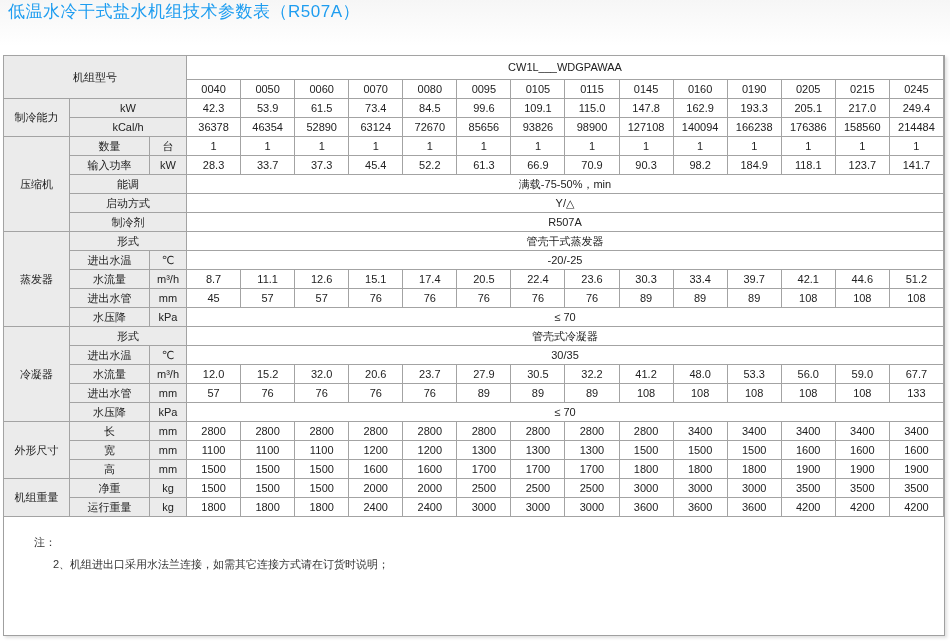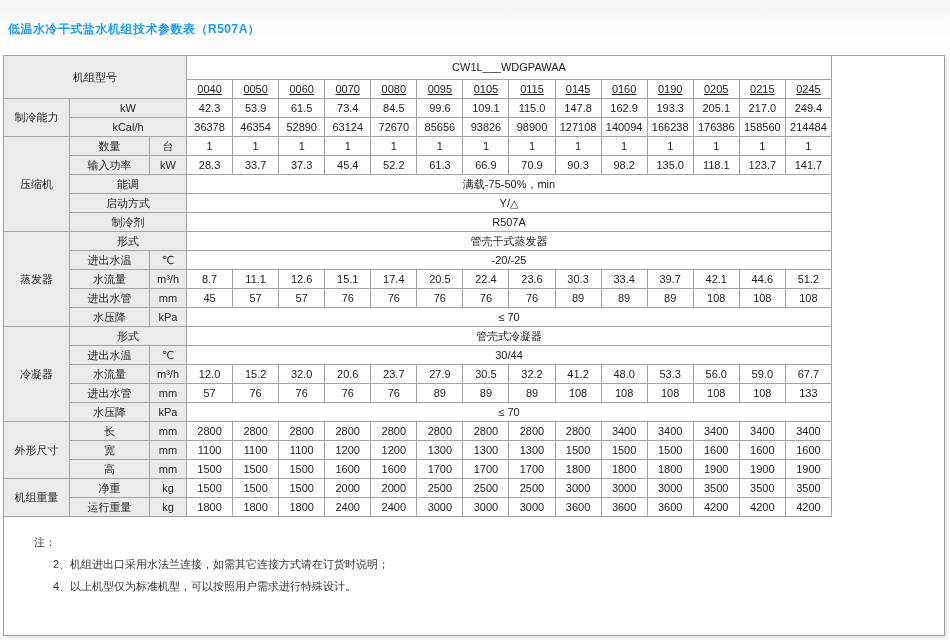--- a/index.html
+++ b/index.html
@@ -9,56 +9,56 @@
     background: #ffffff;
     overflow: hidden;
   }
   .page {
     position: relative;
     width: 950px; height: 642px;
     background: linear-gradient(180deg, #f6f6f6 0px, #ffffff 46px, #ffffff 100%);
   }
   .page-title {
     position: absolute;
-    left: 8px; top: 21px;
-    font-size: 12px;
-    font-weight: bold;
+    left: 8px; top: 0;
+    font-size: 17px;
+    font-weight: normal;
     color: #1E9DF0;
     letter-spacing: 0.5px;
   }
   .board {
     position: absolute;
     left: 3px; top: 55px;
     width: 942px; height: 581px;
     border: 1px solid #a0a0a0;
     background: #ffffff;
     box-shadow: 2px 2px 3px rgba(0,0,0,0.12);
   }
   table.spec {
     border-collapse: collapse;
     table-layout: fixed;
-    width: 829px;
+    width: 941px;
     font-size: 11px;
     color: #222222;
     margin-left: -1px;
     margin-top: -1px;
   }
   table.spec th, table.spec td {
     border: 1px solid #a3a3a3;
     text-align: center;
     vertical-align: middle;
     padding: 0 1px;
     height: 19px;
     line-height: 13px;
     font-weight: normal;
     white-space: nowrap;
     overflow: hidden;
   }
   table.spec tr.hdr-top th { height: 24px; }
-  table.spec tr.hdr-models th { height: 19px; text-decoration: underline; }
+  table.spec tr.hdr-models th { height: 19px; }
   table.spec .lbl { background: #ebebeb; }
   .notes {
     padding: 14px 0 0 30px;
     font-size: 11px;
     color: #333333;
     line-height: 22px;
   }
   .note-row { display: flex; }
   .note-row .note-label { white-space: nowrap; }
   .note-row.indent { padding-left: 19px; }
@@ -161,21 +161,21 @@
             <td>28.3</td>
             <td>33.7</td>
             <td>37.3</td>
             <td>45.4</td>
             <td>52.2</td>
             <td>61.3</td>
             <td>66.9</td>
             <td>70.9</td>
             <td>90.3</td>
             <td>98.2</td>
-            <td>135.0</td>
+            <td>184.9</td>
             <td>118.1</td>
             <td>123.7</td>
             <td>141.7</td>
           </tr>
           <tr>
             <td class="lbl" colspan="2">能调</td>
             <td colspan="14">满载-75-50%，min</td>
           </tr>
           <tr>
             <td class="lbl" colspan="2">启动方式</td>
@@ -237,21 +237,21 @@
             <td colspan="14">≤ 70</td>
           </tr>
           <tr>
             <td class="lbl" rowspan="5">冷凝器</td>
             <td class="lbl" colspan="2">形式</td>
             <td colspan="14">管壳式冷凝器</td>
           </tr>
           <tr>
             <td class="lbl">进出水温</td>
             <td class="lbl">℃</td>
-            <td colspan="14">30/44</td>
+            <td colspan="14">30/35</td>
           </tr>
           <tr>
             <td class="lbl">水流量</td>
             <td class="lbl">m³/h</td>
             <td>12.0</td>
             <td>15.2</td>
             <td>32.0</td>
             <td>20.6</td>
             <td>23.7</td>
             <td>27.9</td>
@@ -382,19 +382,16 @@
         </tbody>
     </table>
 
     <div class="notes">
       <div class="note-row">
         <span class="note-label">注：</span>
       </div>
       <div class="note-row indent">
         <span>2、机组进出口采用水法兰连接，如需其它连接方式请在订货时说明；</span>
       </div>
-      <div class="note-row indent">
-        <span>4、以上机型仅为标准机型，可以按照用户需求进行特殊设计。</span>
-      </div>
     </div>
 
   </div>
 </div>
 
 </body></html>

